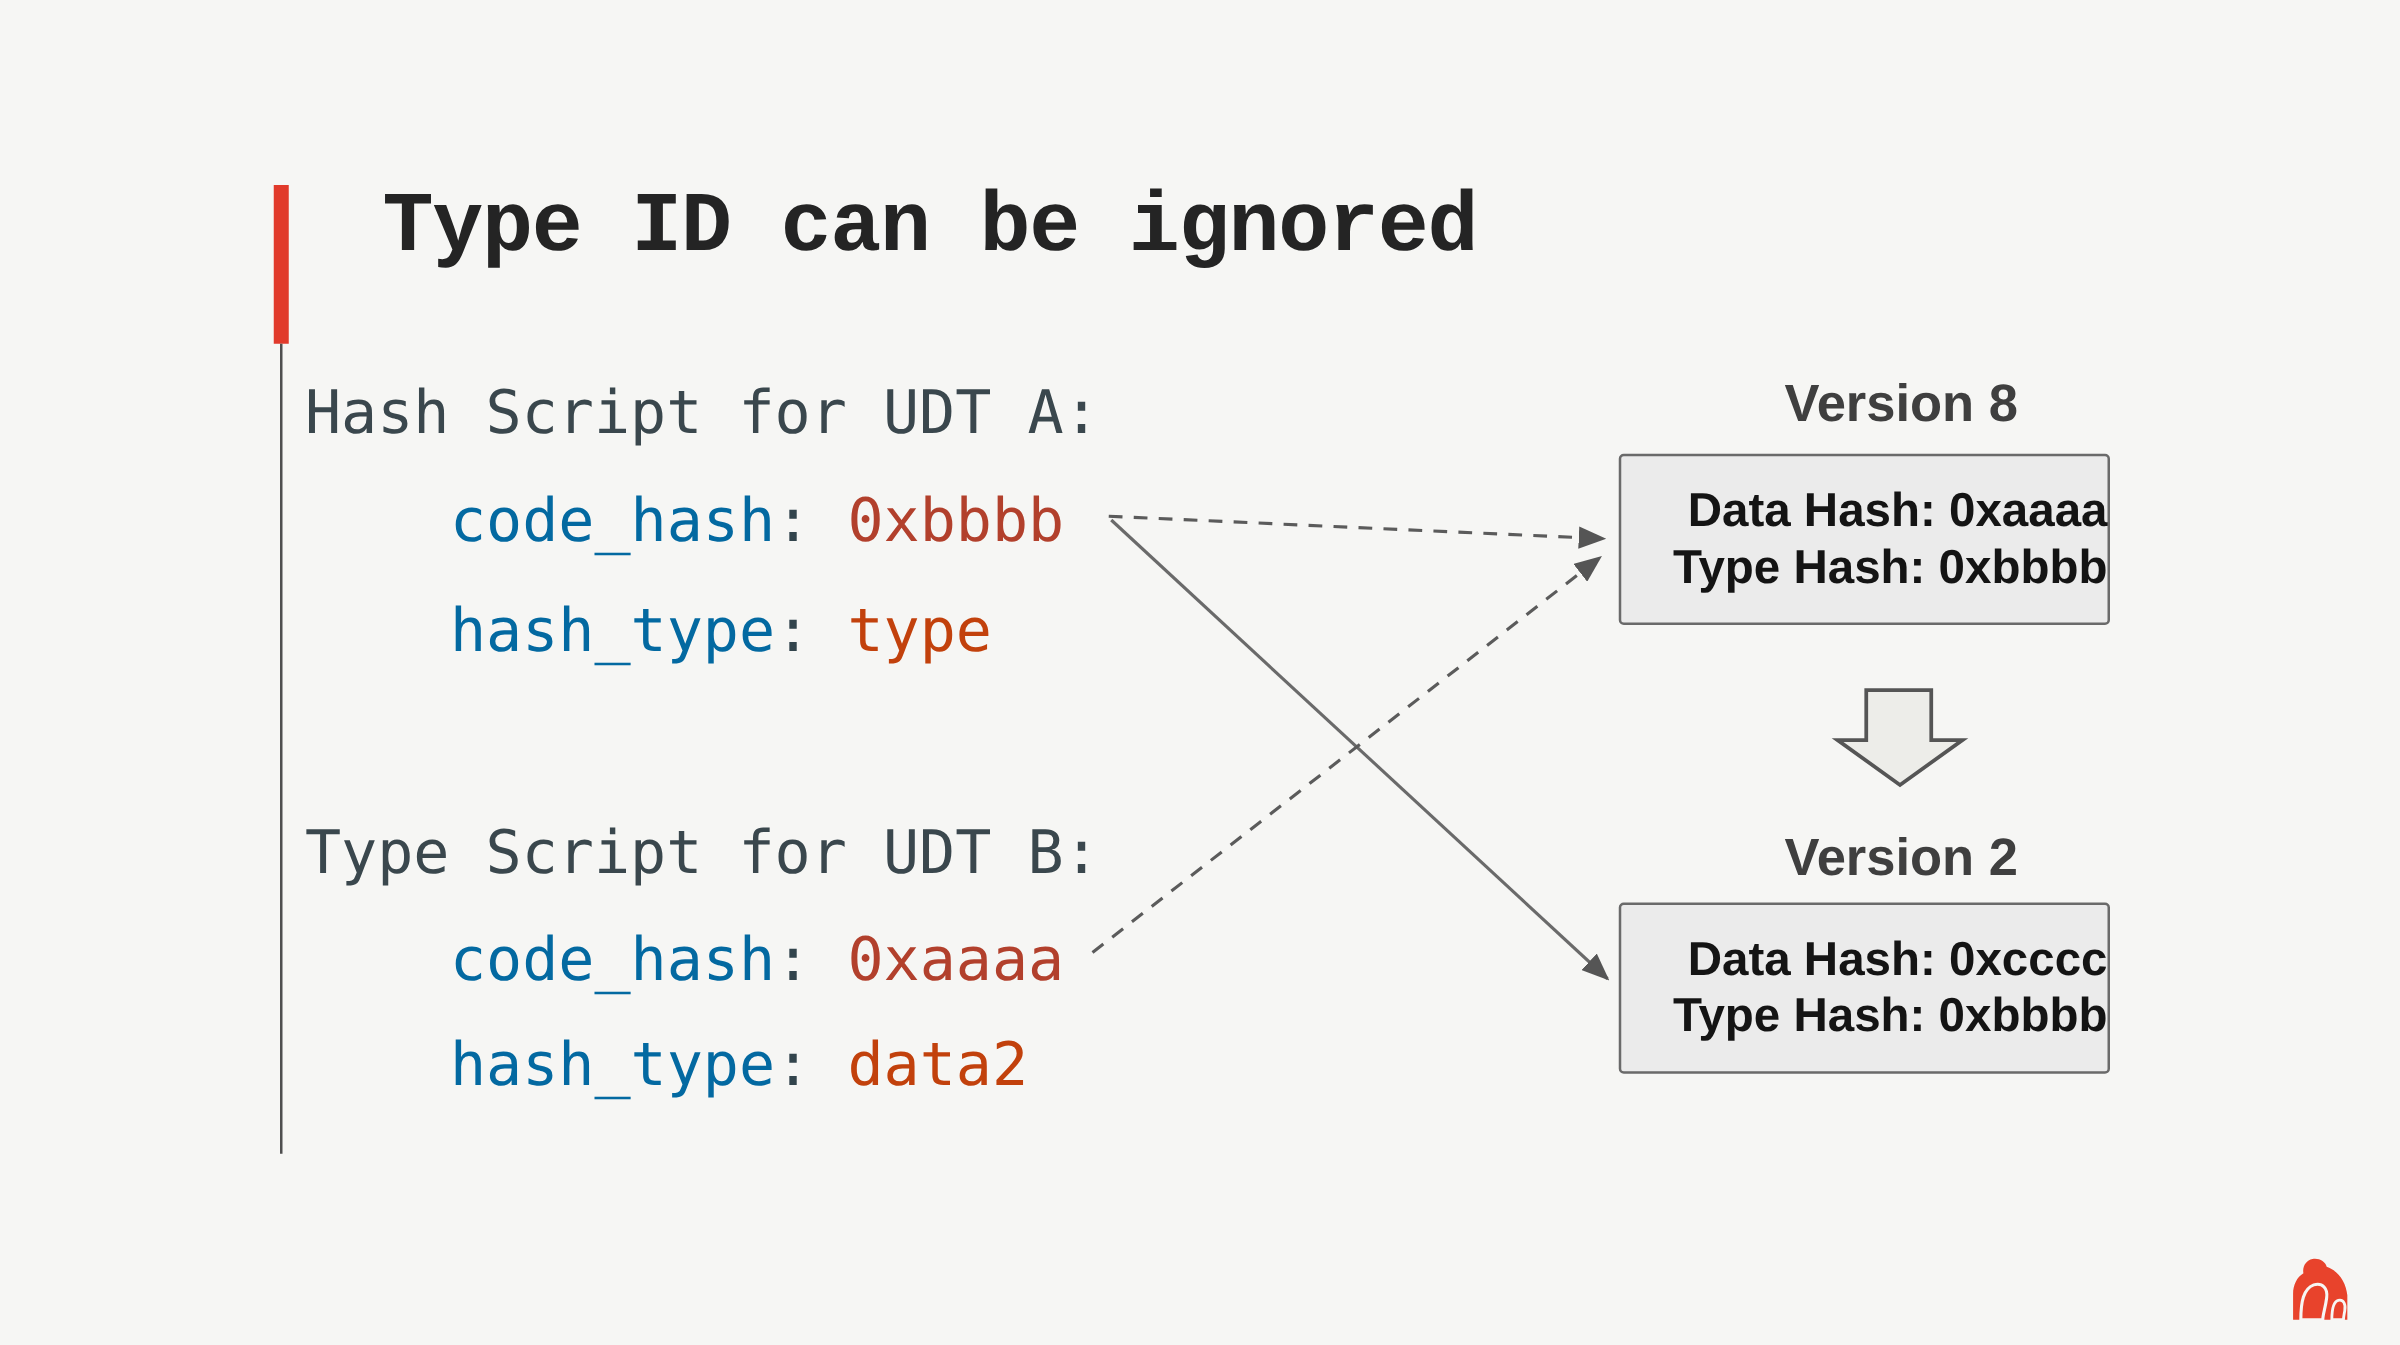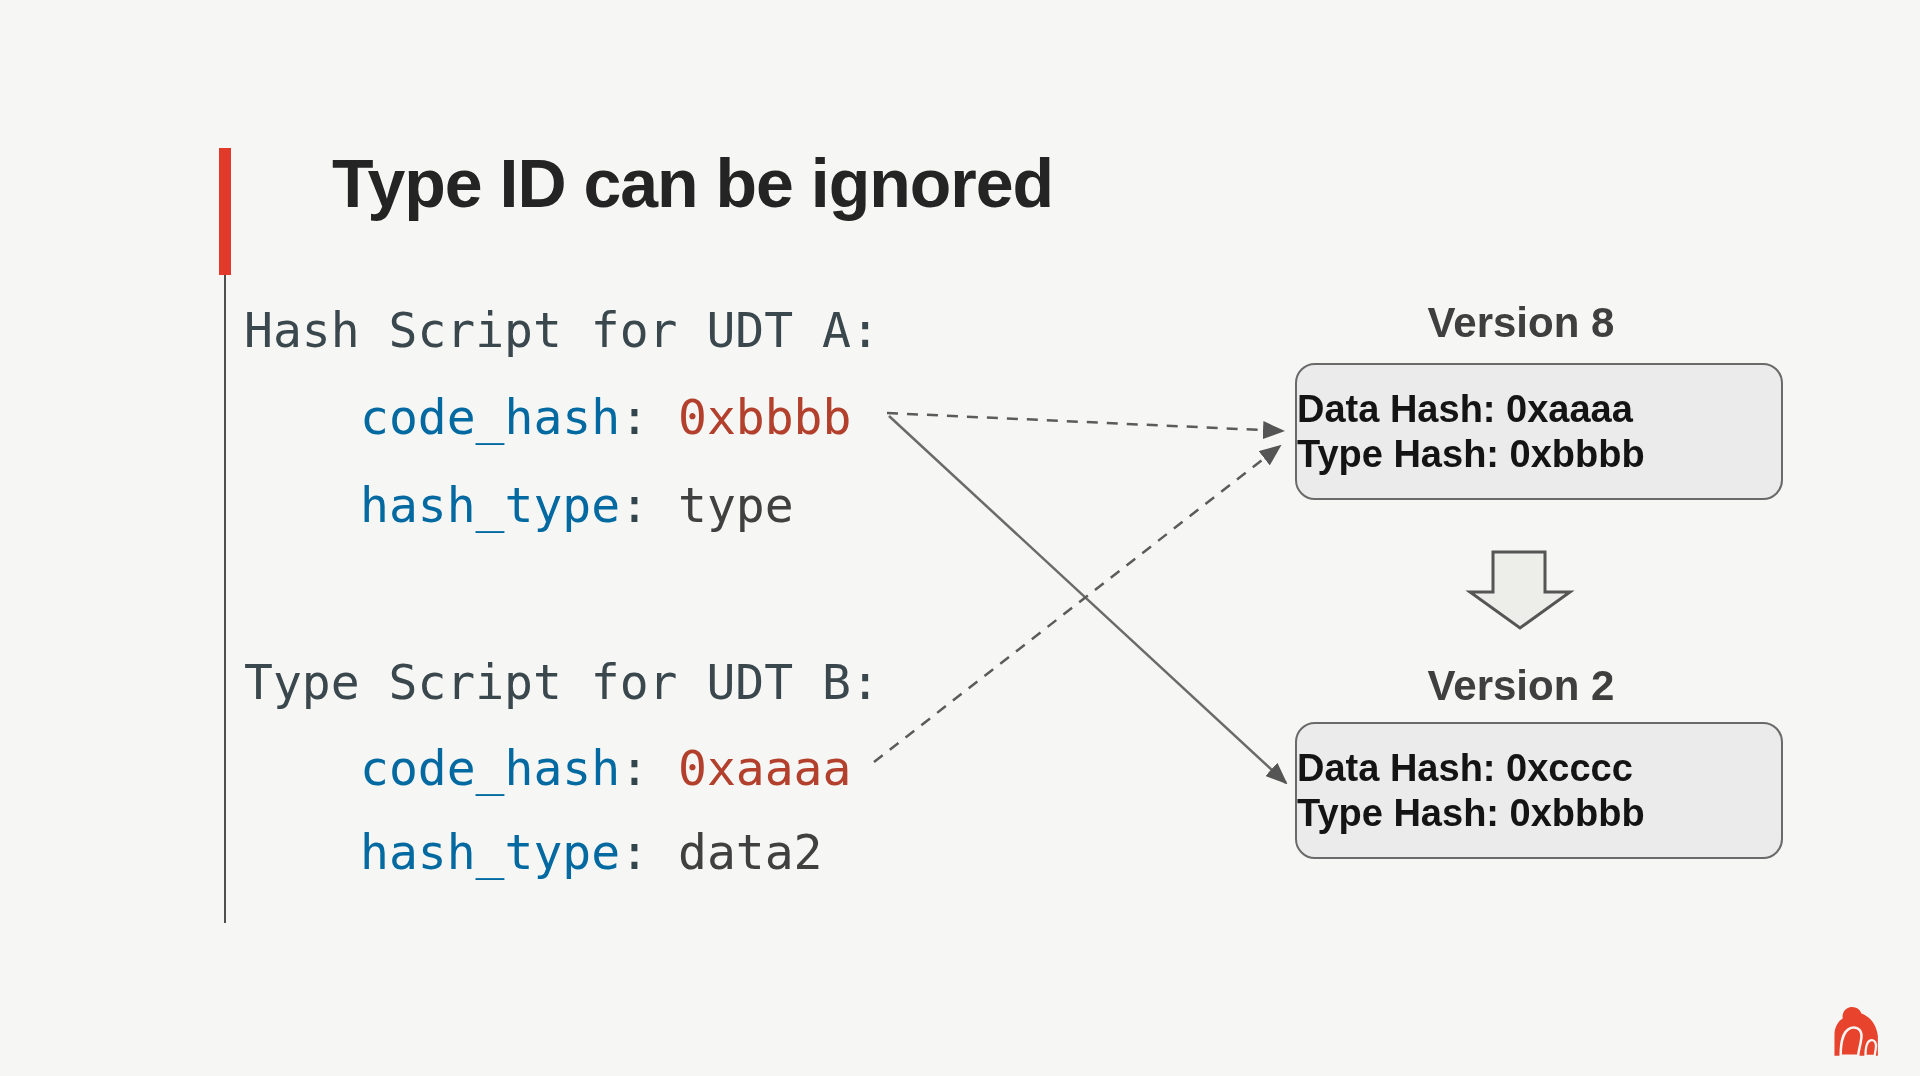--- a/index.html
+++ b/index.html
@@ -9,47 +9,47 @@
     position:relative;
     overflow:hidden;
     font-family:"Liberation Sans", sans-serif;
   }
   .abs{position:absolute;}
 
   
   .accent-bar{left:219px;top:148px;width:12px;height:127px;background:#e13a2b;}
   .side-line{left:224px;top:275px;width:2px;height:648px;background:#4f4f4f;}
   .slide-title{
-    left:332px;top:149px;
+    left:306px;top:149px;
     font-size:68px;line-height:68px;font-weight:bold;
-    letter-spacing:-1px;color:#242424;white-space:nowrap;
+    letter-spacing:-1px;color:#242424;white-space:nowrap;font-family:Liberation Mono, monospace;
   }
 
   
   .code-line{
     position:absolute;
     font-family:"DejaVu Sans Mono", monospace;
     font-size:48px;line-height:48px;
     color:#3a474d;white-space:nowrap;
   }
   .code-line .k{color:#0369a1;}
   .code-line .c{color:#32444c;margin-right:29px;}
-  .code-line .v{color:#404040;}
+  .code-line .v{color:#c2410c;}
   .code-line .v.rust{color:#b2402c;margin-top:36px;}
 
   
   .version-label{
     position:absolute;width:452px;text-align:center;
     font-size:42px;line-height:42px;font-weight:bold;color:#3f3f3f;
   }
   .hash-box{
-    position:absolute;width:488px;height:137px;
-    background:#ebebeb;border:2.5px solid #6a6a6a;border-radius:20px;
+    position:absolute;width:393px;height:137px;
+    background:#ebebeb;border:2.5px solid #6a6a6a;border-radius:4px;
     box-sizing:border-box;
-    display:flex;flex-direction:column;justify-content:center;align-items:flex-start;
+    display:flex;flex-direction:column;justify-content:center;align-items:flex-end;
     font-size:38px;line-height:45px;font-weight:bold;color:#141414;
     text-align:center;
   }
 
   svg.overlay{position:absolute;left:0;top:0;pointer-events:none;}
 </style>
 </head>
 <body>
 
 <div class="abs accent-bar"></div>

